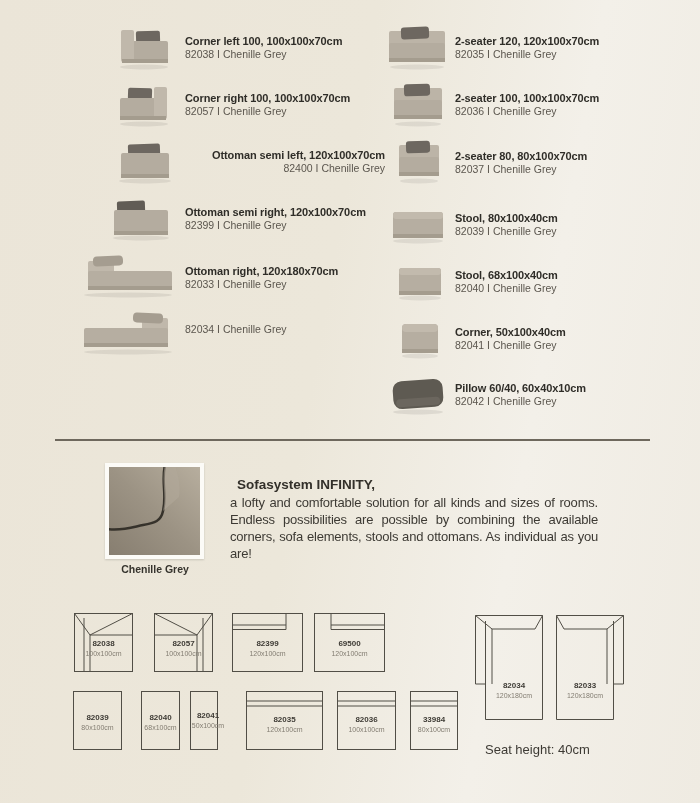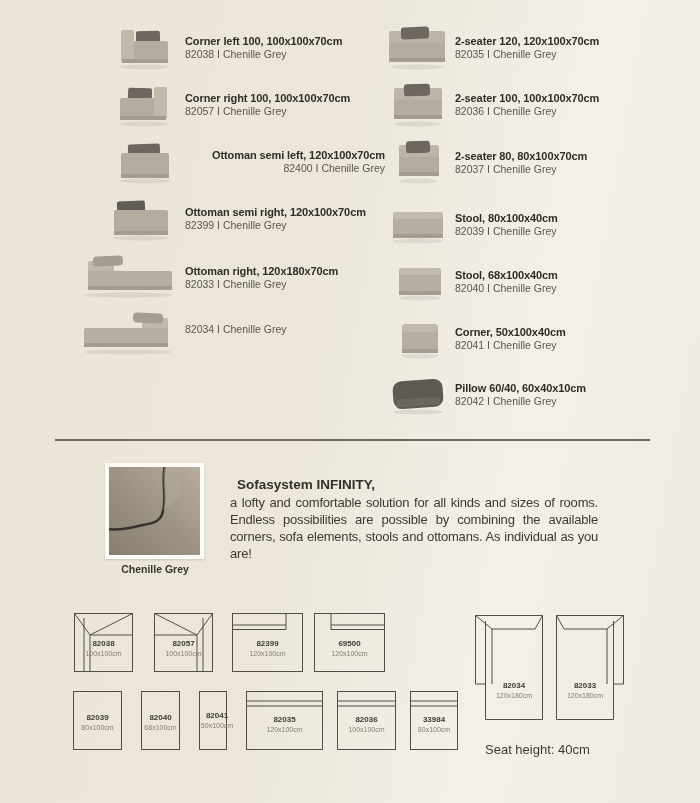--- a/index.html
+++ b/index.html
@@ -323,21 +323,21 @@
   <div class="diag" style="left:141px;top:691px;width:39px;height:72px;">
     <svg width="39" height="59">
         <rect class="o" x="0.5" y="0.5" width="38" height="58"></rect>
       </svg>
     <div class="dlabel" style="top:22px;">
       <div class="dcode">82040</div>
       <div class="dsize">68x100cm</div>
     </div>
   </div>
 
-  <div class="diag" style="left:199px;top:691px;width:36px;height:59px;">
+  <div class="diag" style="left:190px;top:691px;width:36px;height:59px;">
     <svg width="28" height="59">
         <rect class="o" x="0.5" y="0.5" width="27" height="58"></rect>
       </svg>
     <div class="dlabel" style="top:20px;">
       <div class="dcode">82041</div>
       <div class="dsize" style="white-space:normal;">50x100cm</div>
     </div>
   </div>
 
   <div class="diag" style="left:246px;top:691px;width:77px;height:59px;">

